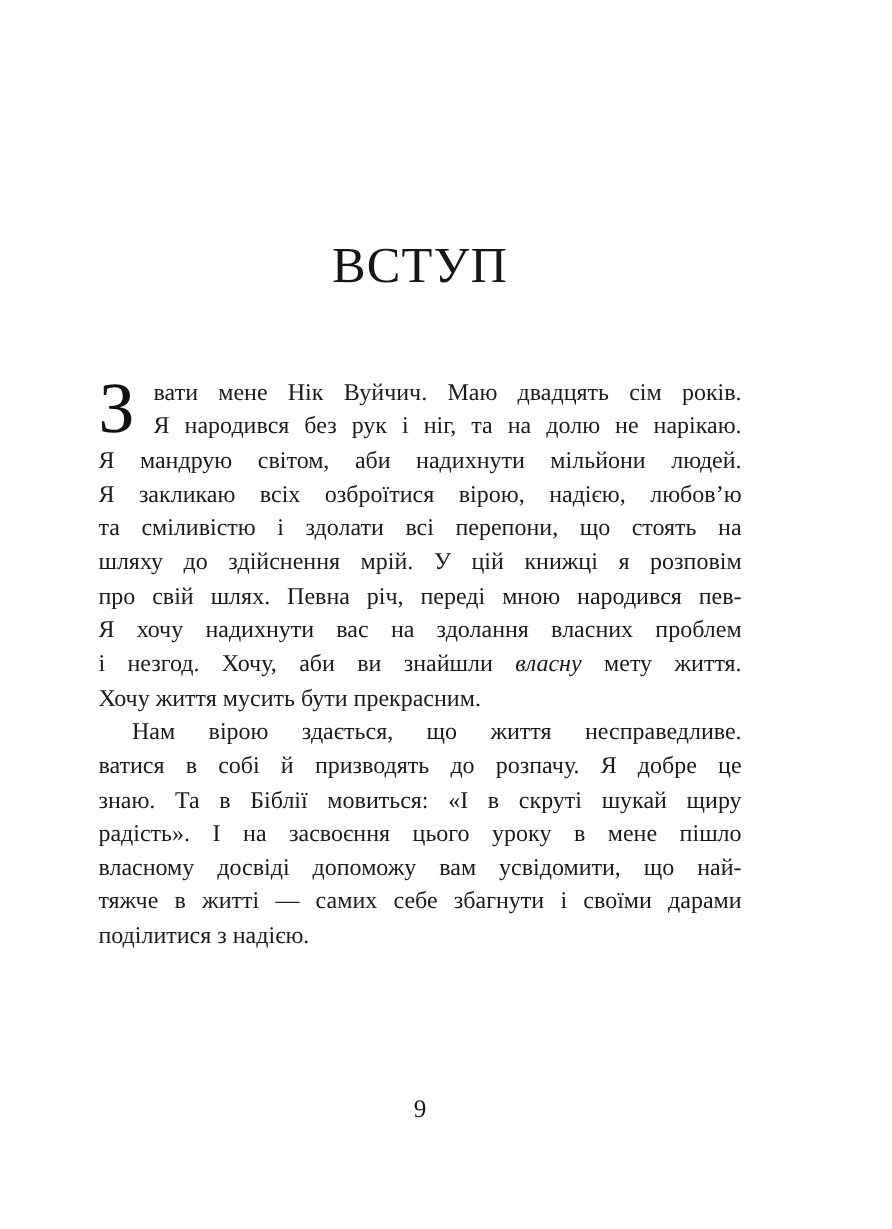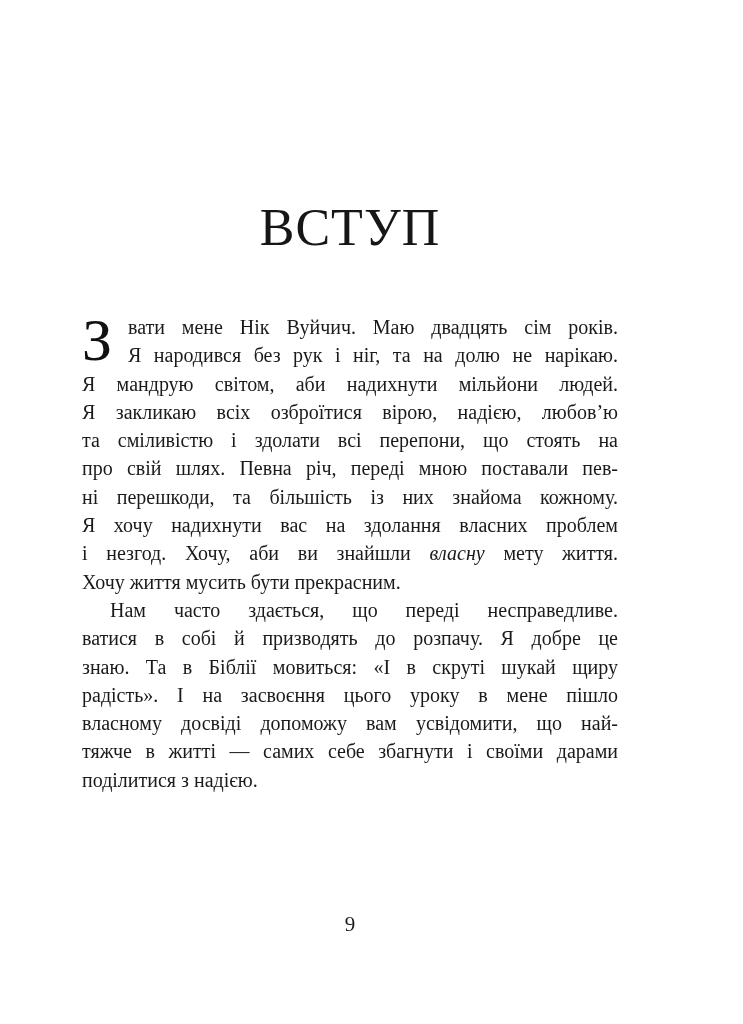--- a/index.html
+++ b/index.html
@@ -16,21 +16,21 @@
     color: #1a1a1a;
     overflow: hidden;
   }
   .chapter-title {
     position: absolute;
     top: 198px;
     left: 82px;
     width: 536px;
     margin: 0;
     text-align: center;
-    font-size: 52px;
+    font-size: 42px;
     font-weight: normal;
     letter-spacing: 1px;
     color: #161616;
   }
   .text-block {
     position: absolute;
     top: 313px;
     left: 82px;
     width: 536px;
     font-size: 20px;
@@ -82,29 +82,29 @@
 
   <div class="text-block">
 
     <div class="para">
       <span class="dropcap">З</span>
       <div class="line">вати мене Нік Вуйчич. Маю двадцять сім років.</div>
       <div class="line">Я народився без рук і ніг, та на долю не нарікаю.</div>
       <div class="line">Я мандрую світом, аби надихнути мільйони людей.</div>
       <div class="line">Я закликаю всіх озброїтися вірою, надією, любов’ю</div>
       <div class="line">та сміливістю і здолати всі перепони, що стоять на</div>
-      <div class="line">про свій шлях. Певна річ, переді мною поставали пев-</div>
-      <div class="line">ні перешкоди, та більшість із них знайома кожному.</div>
+      <div class="line">шляху до здійснення мрій. У цій книжці я розповім</div>
+      <div class="line">про свій шлях. Певна річ, переді мною народився пев-</div>
       <div class="line">Я хочу надихнути вас на здолання власних проблем</div>
       <div class="line"><span>і незгод. Хочу, аби ви знайшли </span><em>власну</em><span> мету життя.</span></div>
       <div class="line last">Хочу життя мусить бути прекрасним.</div>
     </div>
 
     <div class="para">
-      <div class="line indent">Нам часто здається, що переді несправедливе.</div>
+      <div class="line indent">Нам вірою здається, що життя несправедливе.</div>
       <div class="line">ватися в собі й призводять до розпачу. Я добре це</div>
       <div class="line">знаю. Та в Біблії мовиться: «І в скруті шукай щиру</div>
       <div class="line">радість». І на засвоєння цього уроку в мене пішло</div>
       <div class="line">власному досвіді допоможу вам усвідомити, що най-</div>
       <div class="line">тяжче в житті — самих себе збагнути і своїми дарами</div>
       <div class="line last">поділитися з надією.</div>
     </div>
 
   </div>
 

